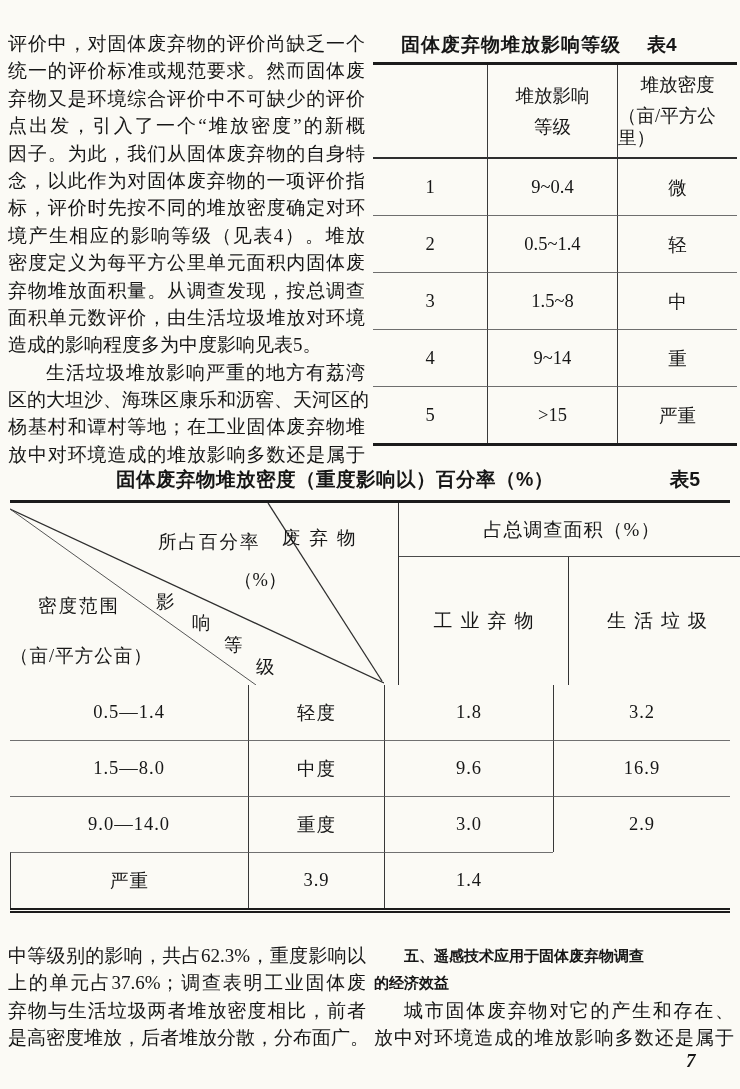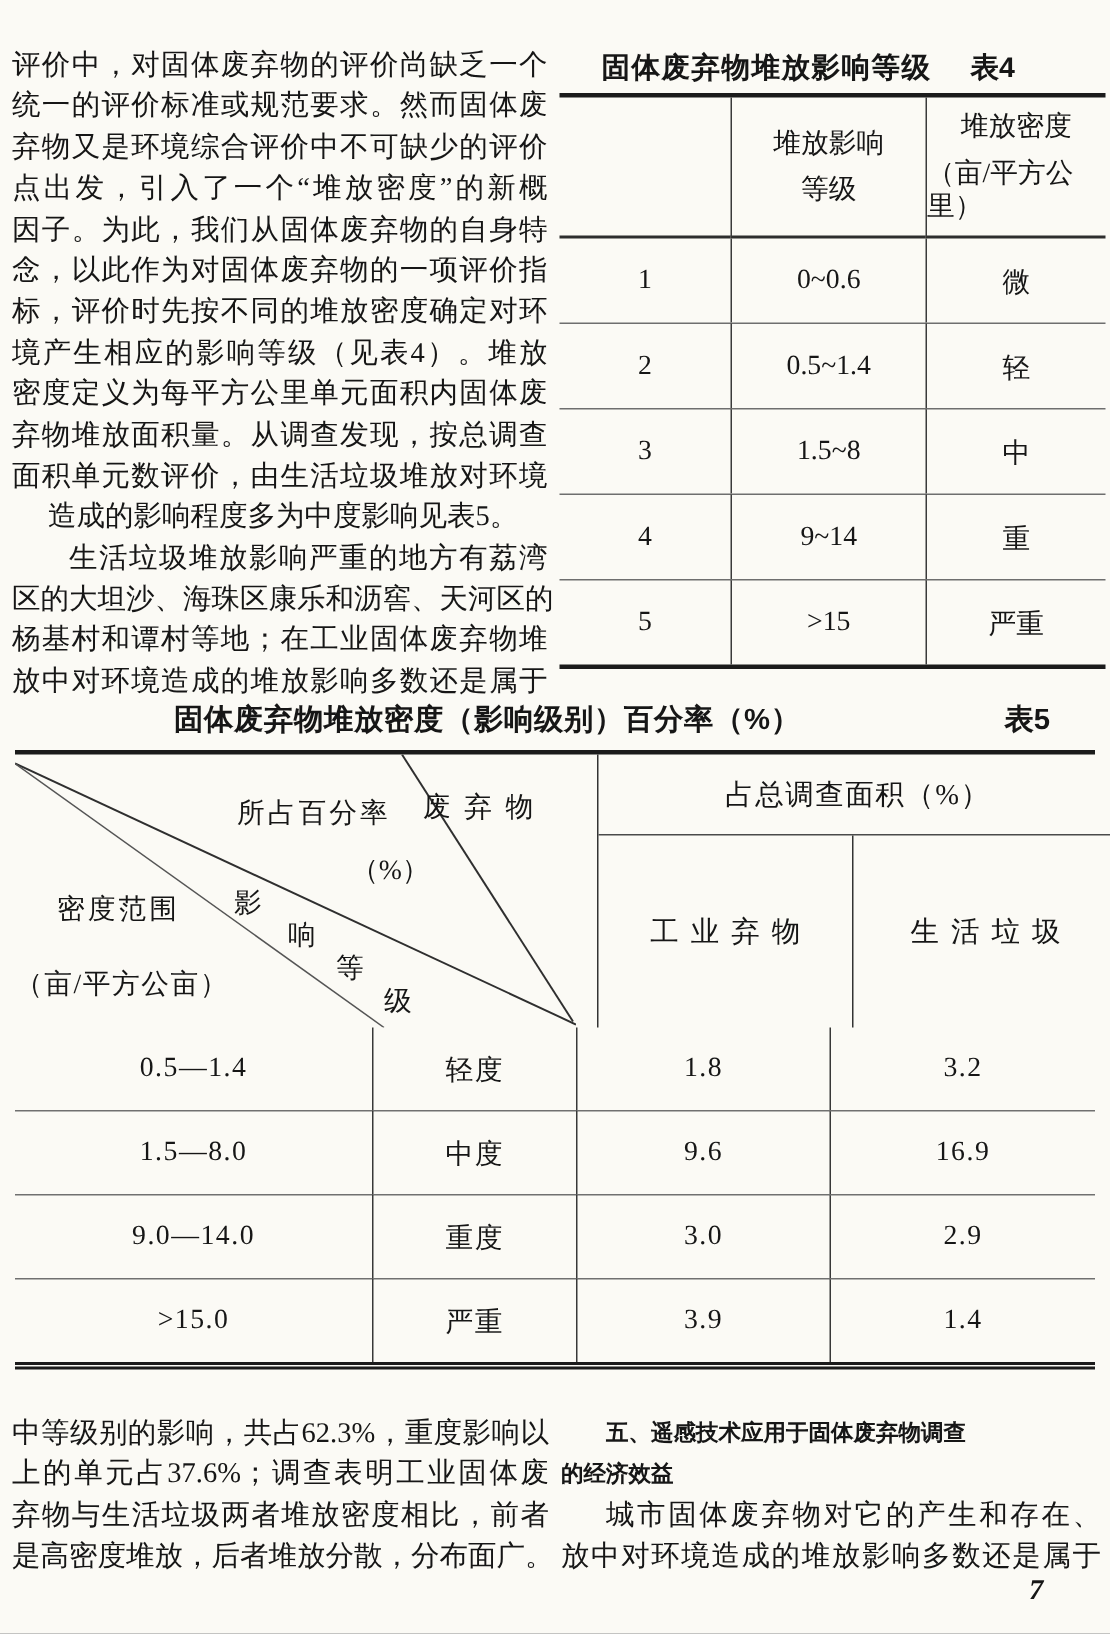--- a/index.html
+++ b/index.html
@@ -8,21 +8,21 @@
     background:#fbfaf5;color:#161616;
     font-family:"Liberation Serif","DejaVu Serif",serif;
     overflow:hidden;
   }
   
   .ln{
     height:27.4px;line-height:27.4px;font-size:19px;
     text-align:justify;text-align-last:justify;
     white-space:nowrap;
   }
-  .ln.end{text-align-last:left;margin-left:24px;}
+  .ln.end{text-align-last:left;}
   .ln.ind{text-indent:38px;}
   
   .lt{position:absolute;left:8px;top:30px;width:357px;}
   
   .t4{position:absolute;left:373px;top:26px;width:364px;}
   .t4title{position:relative;height:36px;font-family:"Liberation Sans","DejaVu Sans",sans-serif;font-weight:bold;font-size:19px;}
   .t4title .tt{position:absolute;left:28px;top:6px;letter-spacing:1px;}
   .t4title .tg{position:absolute;left:274px;top:6px;}
   .t4g{display:grid;grid-template-columns:114px 130px 120px;border-top:3px solid #1b1b1b;border-bottom:3px solid #1b1b1b;}
   .t4c{display:flex;align-items:center;justify-content:center;font-size:18.5px;}
@@ -101,21 +101,21 @@
       <div class="t4c t4h vl">
         <span>堆放影响</span>
         <span>等级</span>
       </div>
       <div class="t4c t4h vl">
         <span>堆放密度</span>
         <span>（亩/平方公里）</span>
       </div>
 
       <div class="t4c t4r">1</div>
-      <div class="t4c t4r vl">0~0.6</div>
+      <div class="t4c t4r vl">9~0.4</div>
       <div class="t4c t4r vl">微</div>
 
       <div class="t4c t4r sep">2</div>
       <div class="t4c t4r vl sep">0.5~1.4</div>
       <div class="t4c t4r vl sep">轻</div>
 
       <div class="t4c t4r sep">3</div>
       <div class="t4c t4r vl sep">1.5~8</div>
       <div class="t4c t4r vl sep">中</div>
 
@@ -124,21 +124,21 @@
       <div class="t4c t4r vl sep">重</div>
 
       <div class="t4c t4r sep">5</div>
       <div class="t4c t4r vl sep">&gt;15</div>
       <div class="t4c t4r vl sep">严重</div>
     </div>
   </div>
 
   <div class="t5">
     <div class="t5title">
-      <span class="tt">固体废弃物堆放密度（影响级别）百分率（%）</span>
+      <span class="tt">固体废弃物堆放密度（重度影响以）百分率（%）</span>
       <span class="tg">表5</span>
     </div>
 
     <div class="t5hdr">
       <div class="corner">
         <svg width="374" height="182" viewBox="0 0 374 182">
           <line x1="0" y1="6" x2="374" y2="180" stroke="#2f2f2f" stroke-width="1.3"></line>
           <line x1="0" y1="6" x2="246" y2="182" stroke="#555" stroke-width="1"></line>
           <line x1="258" y1="0" x2="372" y2="178" stroke="#2f2f2f" stroke-width="1.3"></line>
         </svg>
@@ -170,21 +170,20 @@
       <div class="t5c sep">1.5—8.0</div>
       <div class="t5c vl sep">中度</div>
       <div class="t5c vl sep">9.6</div>
       <div class="t5c vl sep">16.9</div>
 
       <div class="t5c sep">9.0—14.0</div>
       <div class="t5c vl sep">重度</div>
       <div class="t5c vl sep">3.0</div>
       <div class="t5c vl sep">2.9</div>
 
-      <div class="t5c sep">&gt;15.0</div>
       <div class="t5c vl sep">严重</div>
       <div class="t5c vl sep">3.9</div>
       <div class="t5c vl sep">1.4</div>
     </div>
   </div>
 
   <div class="bl">
     <div class="ln">中等级别的影响，共占62.3%，重度影响以</div>
     <div class="ln">上的单元占37.6%；调查表明工业固体废</div>
     <div class="ln">弃物与生活垃圾两者堆放密度相比，前者</div>

